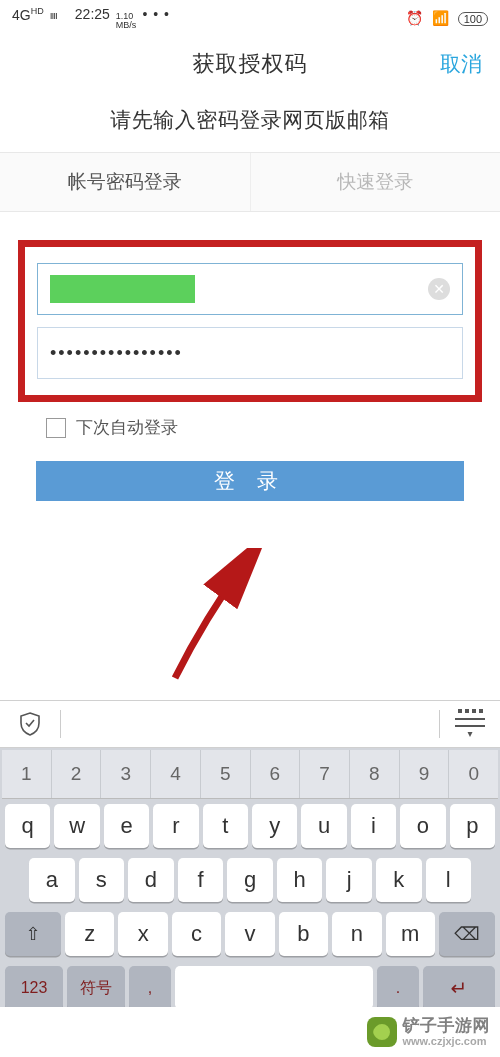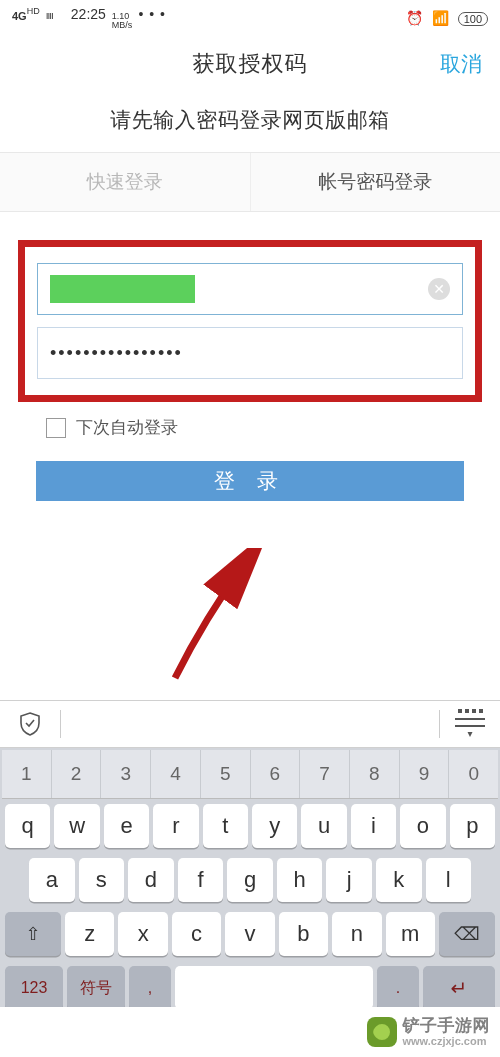--- a/index.html
+++ b/index.html
@@ -1,20 +1,20 @@
 <!DOCTYPE html>
 <html><head>
   <meta charset="utf-8">
   <style>
     * { margin: 0; padding: 0; box-sizing: border-box; }
     body { width: 500px; height: 1057px; font-family: -apple-system, "Helvetica Neue", Arial, sans-serif; background: #fff; overflow: hidden; position: relative; }
     
     .status-bar { height: 36px; display: flex; align-items: center; padding: 0 12px; font-size: 14px; color: #333; justify-content: space-between; }
     .status-left { display: flex; align-items: baseline; gap: 6px; }
-    .sig-4g { font-weight: 700; font-size: 11px; }
+    .sig-4g { font-weight: 400; font-size: 14px; }
     .sig-hd { font-size: 9px; vertical-align: super; }
     .sig-bars { font-size: 10px; letter-spacing: -1px; }
     .time-txt { font-size: 14px; font-weight: 500; margin-left: 12px; }
     .net-speed { font-size: 9px; line-height: 1; }
     .net-speed .top { display:block; }
     .dots { font-size: 14px; letter-spacing: 1px; }
     .status-right { display: flex; align-items: flex-end; gap: 8px; font-size: 14px; }
     .alarm-ico::before { content: "⏰"; font-size: 14px; }
     .wifi-ico::before { content: "📶"; font-size: 14px; }
     .battery-box { border: 1.5px solid #555; border-radius: 7px; padding: 0 5px; font-size: 11px; position: relative; }
@@ -96,22 +96,22 @@
 </div>
 
 <div class="nav-bar">
   <span class="nav-title">获取授权码</span>
   <span class="nav-cancel">取消</span>
 </div>
 
 <div class="instruction">请先输入密码登录网页版邮箱</div>
 
 <div class="tabs">
+  <div class="tab tab-active">帐号密码登录</div>
   <div class="tab tab-inactive">快速登录</div>
-  <div class="tab tab-active">帐号密码登录</div>
 </div>
 
 <div class="form-wrap">
   <div class="red-box">
     <div class="input-field">
       <div class="green-block"></div>
       <div class="clear-btn">✕</div>
     </div>
     <div class="input-field">
       <span class="pwd-dots">••••••••••••••••</span>

